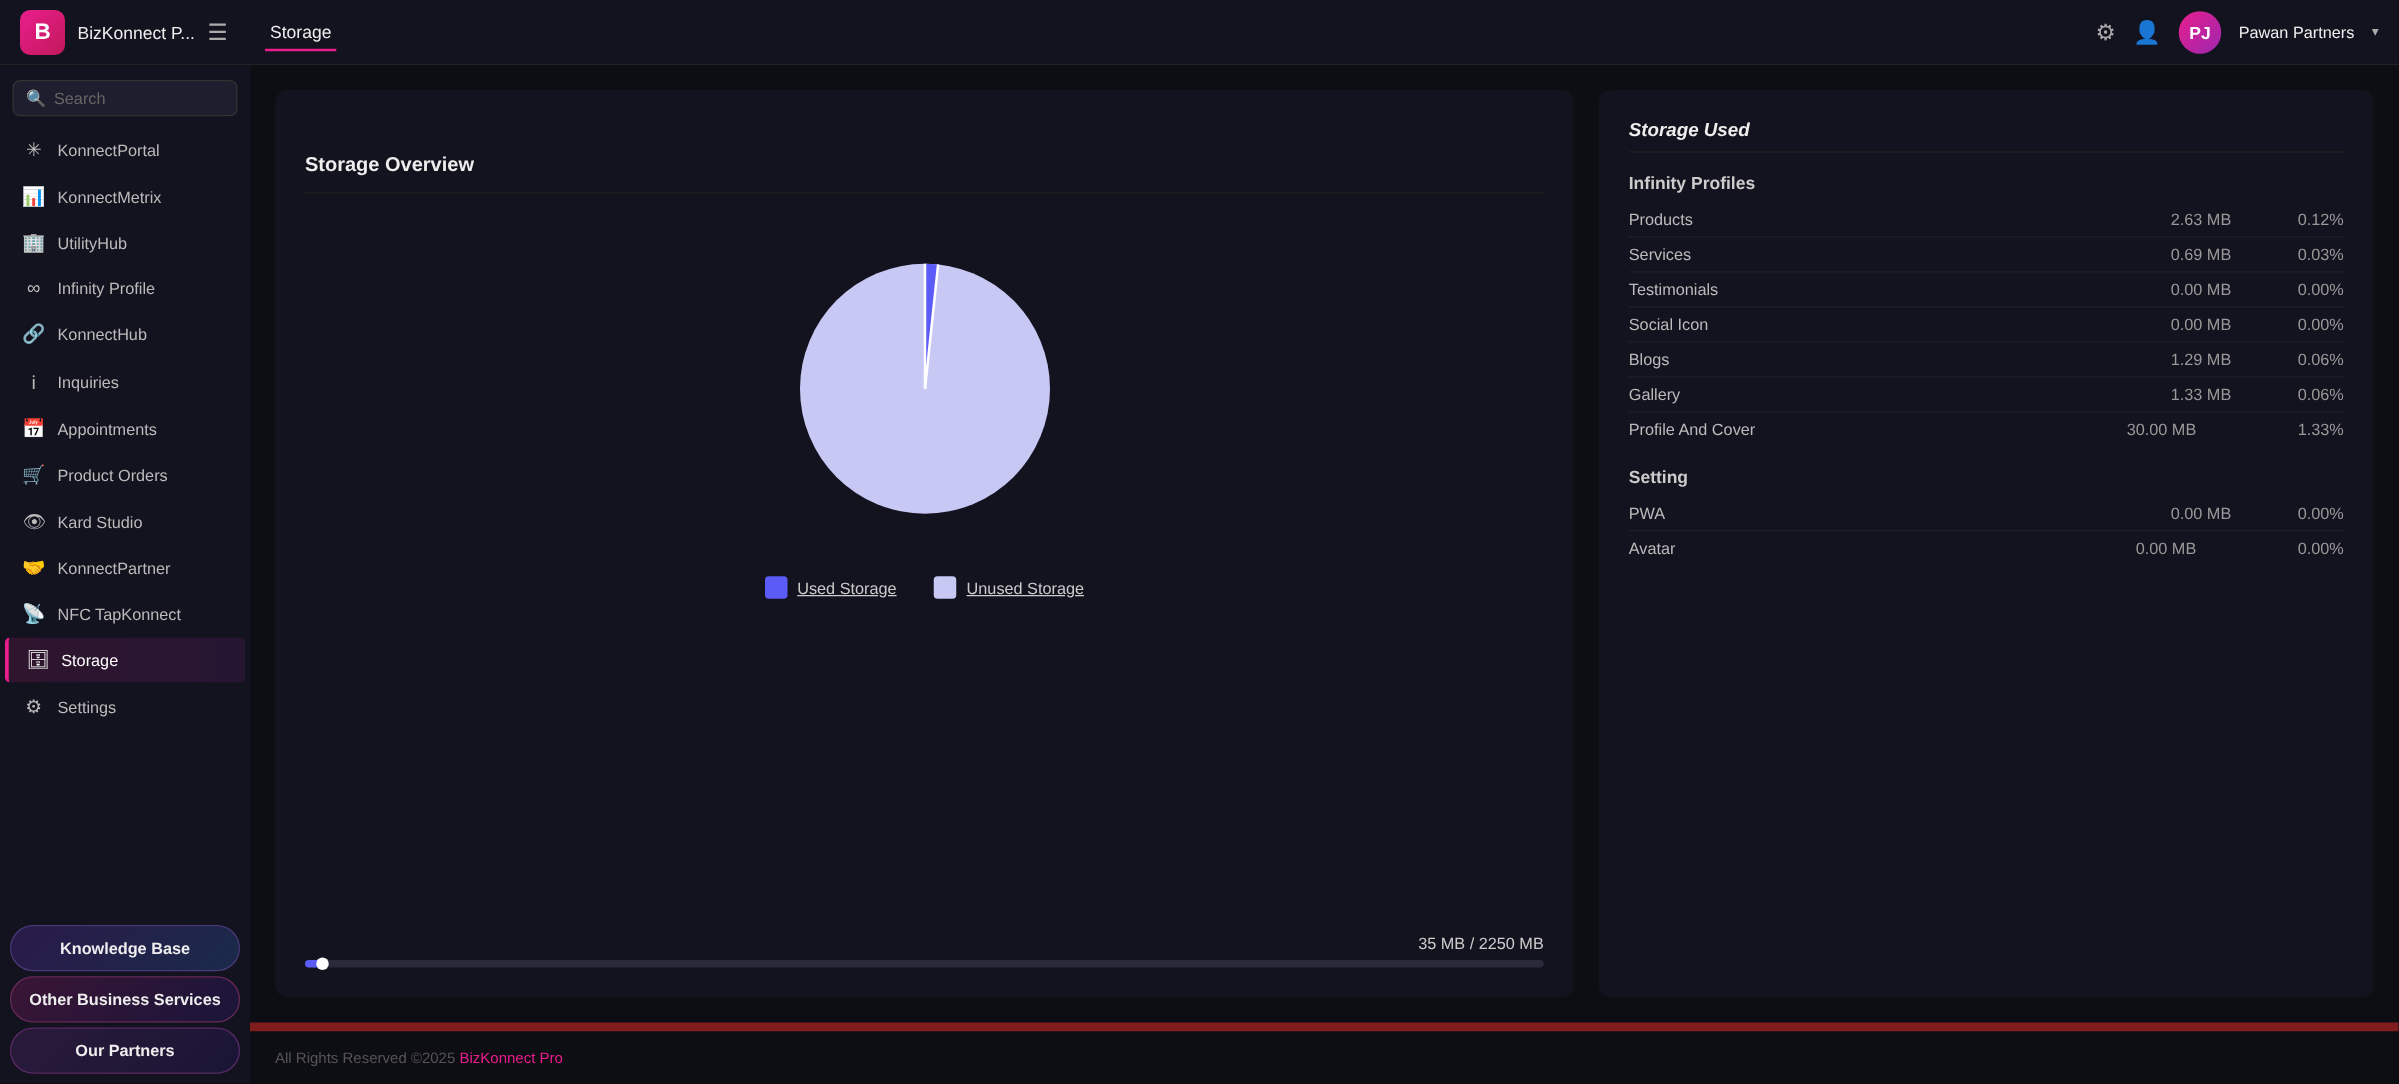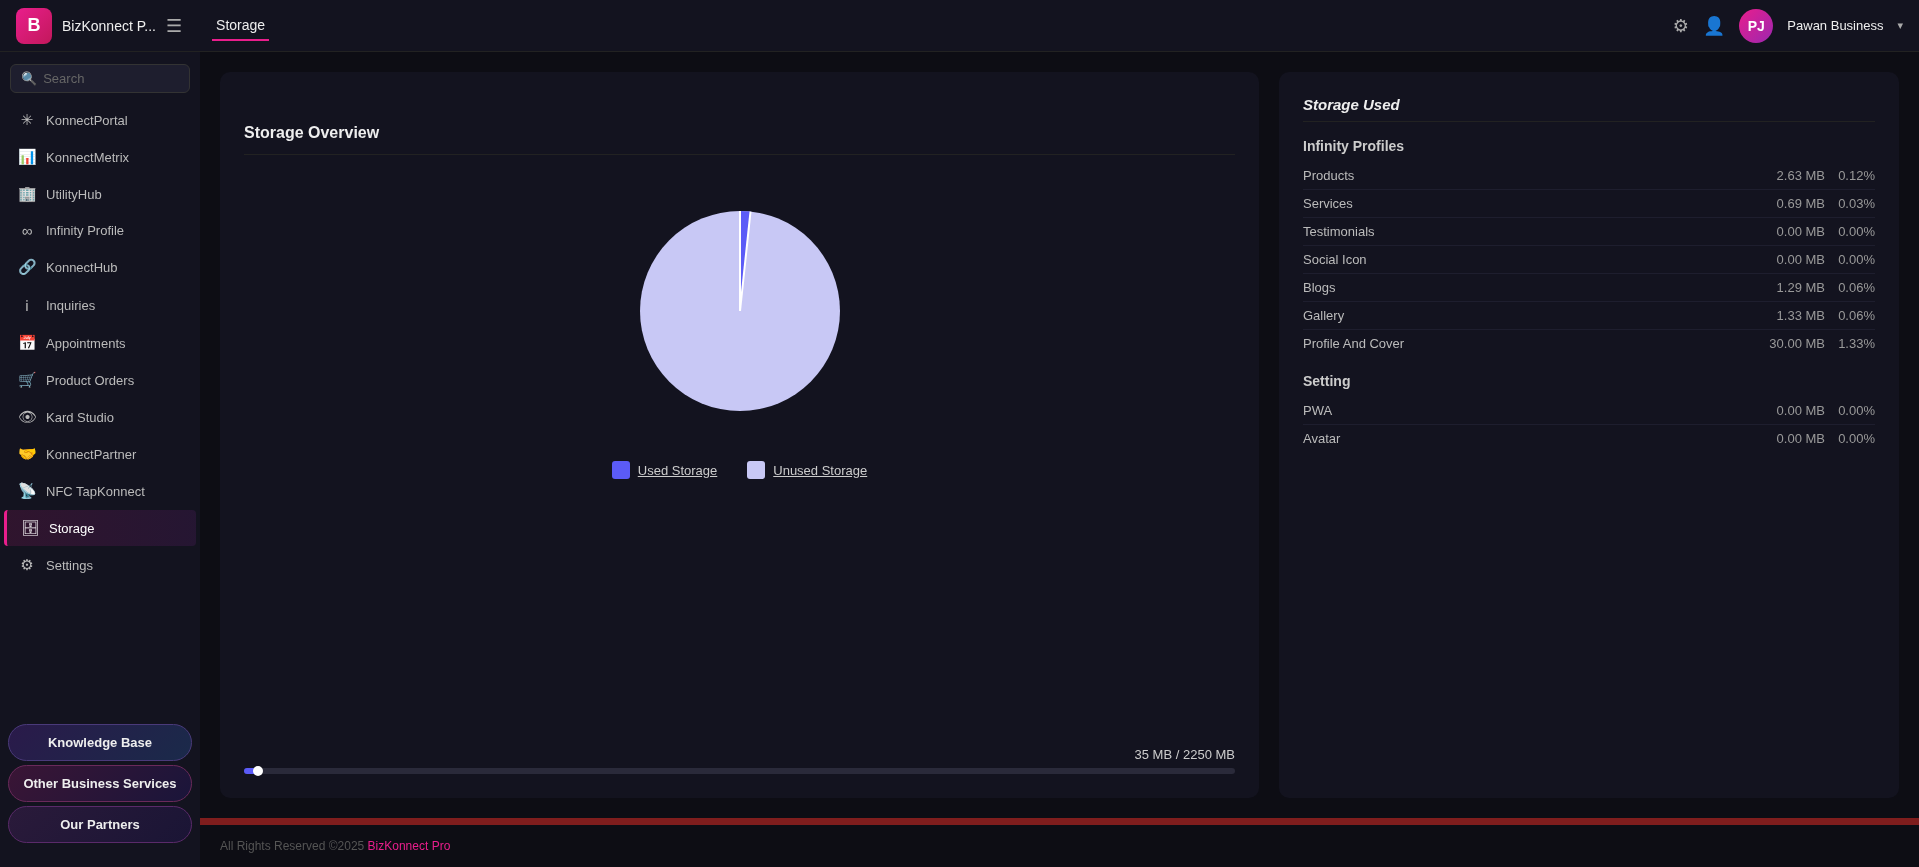--- a/index.html
+++ b/index.html
@@ -128,21 +128,21 @@
     }
     .nav-item.active {
       background: linear-gradient(90deg, #e91e8c22, #9c27b022);
       color: #fff;
       border-left: 3px solid #e91e8c;
     }
     .nav-item .icon { font-size: 15px; width: 18px; text-align: center; }
 
     .sidebar-bottom {
       margin-top: auto;
-      padding-bottom: 20px;
+      padding-bottom: 4px;
     }
     .sidebar-btn {
       margin: 4px 8px;
       padding: 10px;
       border-radius: 20px;
       text-align: center;
       font-size: 13px;
       font-weight: 600;
       cursor: pointer;
       background: linear-gradient(135deg, #3a1a3a, #1a1a3a);
@@ -275,23 +275,23 @@
     }
     .storage-row {
       display: flex;
       align-items: center;
       justify-content: space-between;
       padding: 6px 0;
       font-size: 13px;
       color: #999;
       border-bottom: 1px solid #1e1e2e;
     }
-    .storage-row:last-child { border-bottom: none; }
+    .storage-row:last-child { border-bottom: none; gap: 28px; }
     .row-name { color: #bbb; }
-    .row-mb { color: #999; margin-left: auto; }
+    .row-mb { color: #999; margin-left: auto; margin-right: 40px; }
     .row-pct { color: #999; min-width: 50px; text-align: right; }
 
     
     .main-footer {
       padding: 14px 20px;
       font-size: 12px;
       color: #555;
       border-top: 7px solid #7f1d1d;
     }
     .main-footer span.brand { color: #e91e8c; }
@@ -307,21 +307,21 @@
     <span class="logo-title">BizKonnect P...</span>
     <span class="hamburger">☰</span>
   </div>
   <div class="nav-tab">
     <span>Storage</span>
   </div>
   <div class="topnav-right">
     <span class="topnav-icon">⚙</span>
     <span class="topnav-icon">👤</span>
     <div class="avatar-circle">PJ</div>
-    <span class="username">Pawan Business</span>
+    <span class="username">Pawan Partners</span>
     <span style="color:#aaa;font-size:11px;">▾</span>
   </div>
 </div>
 
 <div class="layout">
 
   <div class="sidebar">
     <div class="search-wrap">
       <div class="search-box">
         <span class="search-icon">🔍</span>

